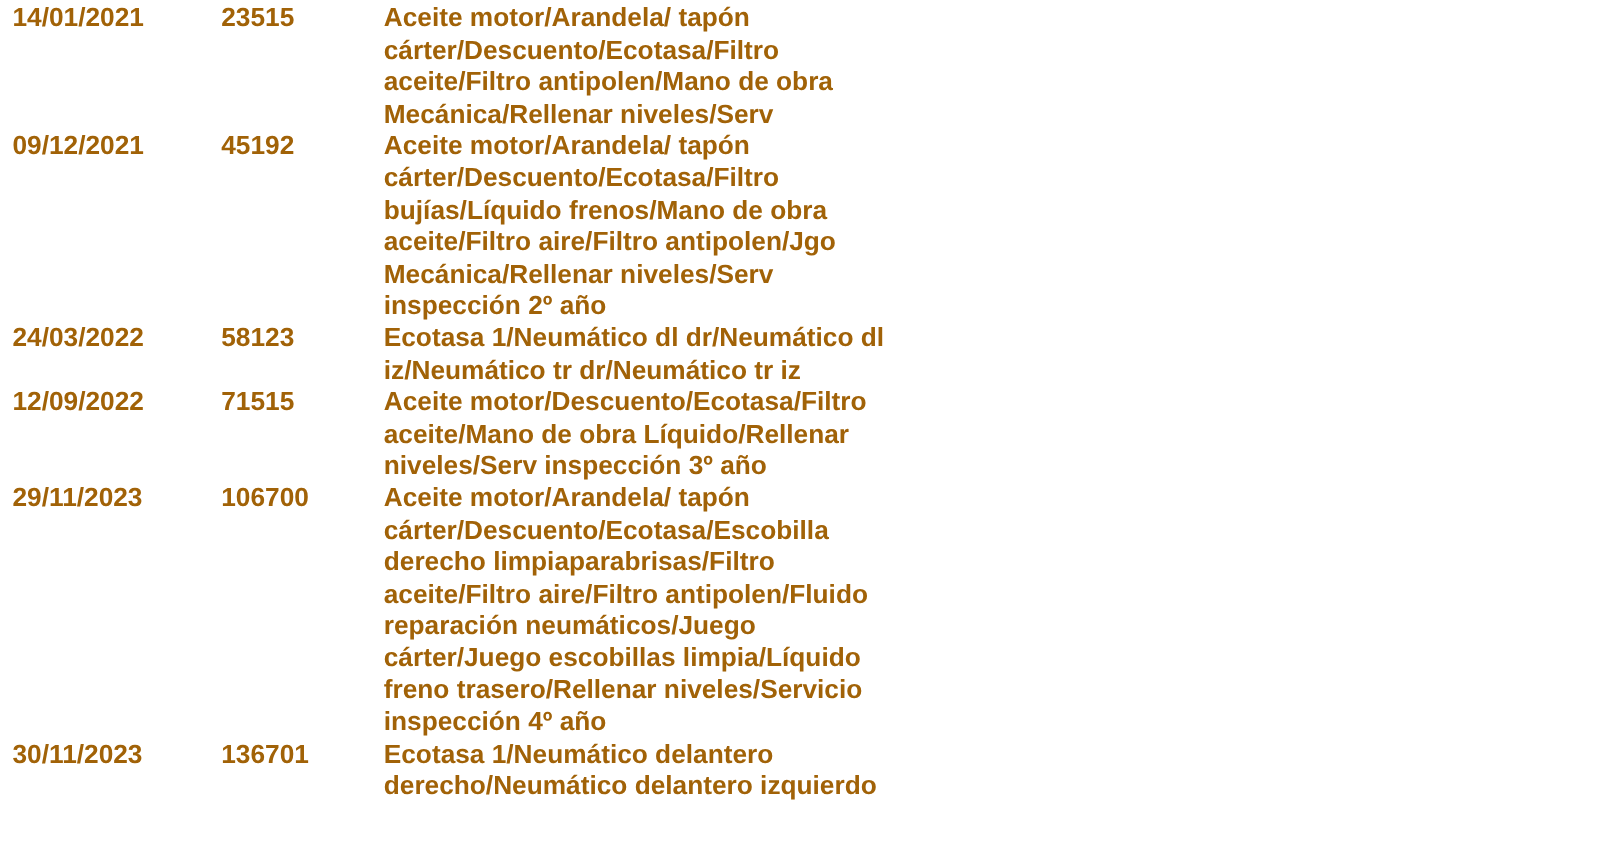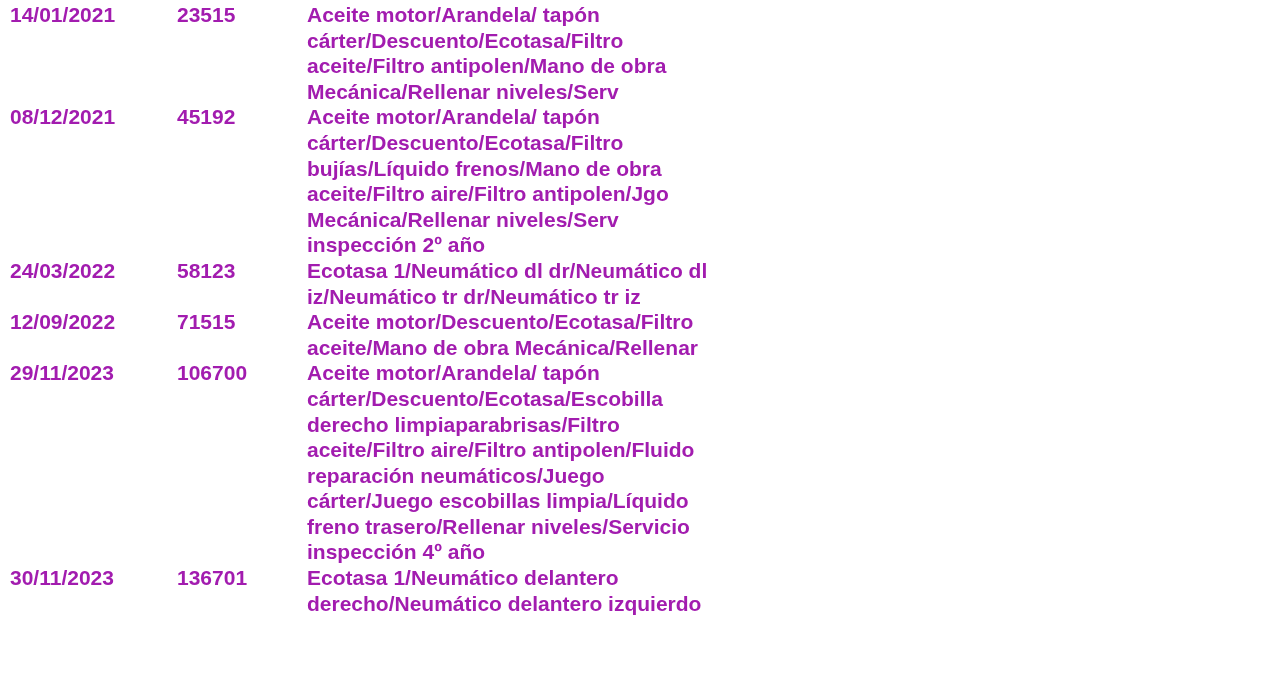--- a/index.html
+++ b/index.html
@@ -14,21 +14,21 @@
   }
   .page {
     box-sizing: border-box;
     width: 1280px;
     height: 528px;
     padding: 2px 0 0 10px;
     font-family: "Liberation Sans", sans-serif;
     font-weight: 700;
     font-size: 21px;
     line-height: 25.6px;
-    color: #a21caf;
+    color: #a16207;
   }
   .row {
     display: grid;
     grid-template-columns: 167px 130px 1fr;
     align-items: start;
   }
   .cell {
     white-space: nowrap;
   }
   .cell.desc {
@@ -49,21 +49,21 @@
       <div class="cell odo">23515</div>
       <div class="cell desc">
         <div class="desc-line">Aceite motor/Arandela/ tapón</div>
         <div class="desc-line">cárter/Descuento/Ecotasa/Filtro</div>
         <div class="desc-line">aceite/Filtro antipolen/Mano de obra</div>
         <div class="desc-line">Mecánica/Rellenar niveles/Serv</div>
       </div>
     </div>
 
     <div class="row">
-      <div class="cell date">08/12/2021</div>
+      <div class="cell date">09/12/2021</div>
       <div class="cell odo">45192</div>
       <div class="cell desc">
         <div class="desc-line">Aceite motor/Arandela/ tapón</div>
         <div class="desc-line">cárter/Descuento/Ecotasa/Filtro</div>
         <div class="desc-line">bujías/Líquido frenos/Mano de obra</div>
         <div class="desc-line">aceite/Filtro aire/Filtro antipolen/Jgo</div>
         <div class="desc-line">Mecánica/Rellenar niveles/Serv</div>
         <div class="desc-line">inspección 2º año</div>
       </div>
     </div>
@@ -75,21 +75,22 @@
         <div class="desc-line">Ecotasa 1/Neumático dl dr/Neumático dl</div>
         <div class="desc-line">iz/Neumático tr dr/Neumático tr iz</div>
       </div>
     </div>
 
     <div class="row">
       <div class="cell date">12/09/2022</div>
       <div class="cell odo">71515</div>
       <div class="cell desc">
         <div class="desc-line">Aceite motor/Descuento/Ecotasa/Filtro</div>
-        <div class="desc-line">aceite/Mano de obra Mecánica/Rellenar</div>
+        <div class="desc-line">aceite/Mano de obra Líquido/Rellenar</div>
+        <div class="desc-line">niveles/Serv inspección 3º año</div>
       </div>
     </div>
 
     <div class="row">
       <div class="cell date">29/11/2023</div>
       <div class="cell odo">106700</div>
       <div class="cell desc">
         <div class="desc-line">Aceite motor/Arandela/ tapón</div>
         <div class="desc-line">cárter/Descuento/Ecotasa/Escobilla</div>
         <div class="desc-line">derecho limpiaparabrisas/Filtro</div>

